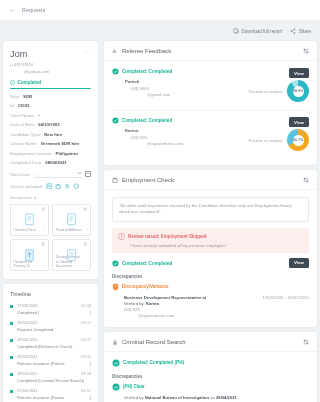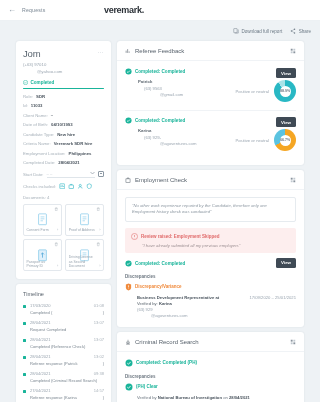--- a/index.html
+++ b/index.html
@@ -17,21 +17,21 @@
   .back-arrow { font-size: 8px; color: #8a97a3; line-height: 1; }
   .requests-link { font-size: 5.2px; color: #7b8894; letter-spacing: .2px; }
   .brand-area { flex: 1; display: flex; align-items: center; padding-left: 4px; }
   .brand { font-size: 9px; font-weight: 700; color: #2c3238; letter-spacing: -.3px; }
 
   .actionbar { height: 20px; display: flex; align-items: center; justify-content: flex-end;
     padding-right: 9px; gap: 8px; }
   .act { display: flex; align-items: center; gap: 2.5px; font-size: 4.6px; color: #6d7a86; }
   .act svg { display: block; }
 
-  .layout { display: flex; gap: 6px; padding: 0 16px; height: 356px; }
+  .layout { display: flex; gap: 6px; padding: 0 3px; height: 356px; }
 
   .left-col { width: 95px; display: flex; flex-direction: column; gap: 5px; }
   .right-col { flex: 1; display: flex; flex-direction: column; gap: 5px; }
 
   .card { background: #fff; border-radius: 3px; box-shadow: 0 0 2px rgba(30,50,70,.10); }
 
   .cand { padding: 7px 7px 8px; }
   .cand-name-row { display: flex; align-items: flex-start; justify-content: space-between; }
   .cand-name { font-size: 9.5px; color: #58636e; font-weight: 400; letter-spacing: -.2px; }
   .dots { font-size: 6px; color: #b7c0c8; letter-spacing: .5px; }
@@ -127,23 +127,20 @@
   .verified b { color: #4a545e; }
 </style>
 </head>
 <body>
 
 <div class="topbar">
   <div class="topbar-left">
     <span class="back-arrow">←</span>
     <span class="requests-link">Requests</span>
   </div>
-  <div class="brand-area">
-    <span class="brand">veremark.</span>
-  </div>
 </div>
 
 <div class="actionbar">
   <div class="act">
     <svg width="6" height="6" viewBox="0 0 16 16">
       <rect x="2" y="1.5" width="9" height="11" rx="1" fill="none" stroke="#6d7a86" stroke-width="1.3"></rect>
       <path d="M5 13.5h9V4" fill="none" stroke="#6d7a86" stroke-width="1.3"></path>
     </svg>
     <span>Download full report</span>
   </div>

